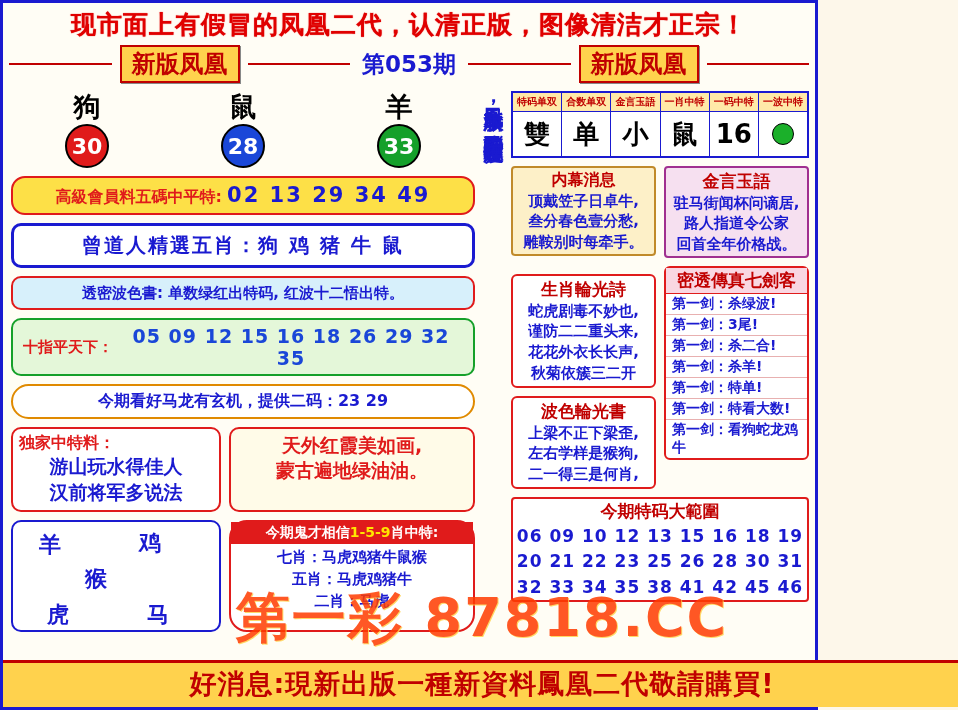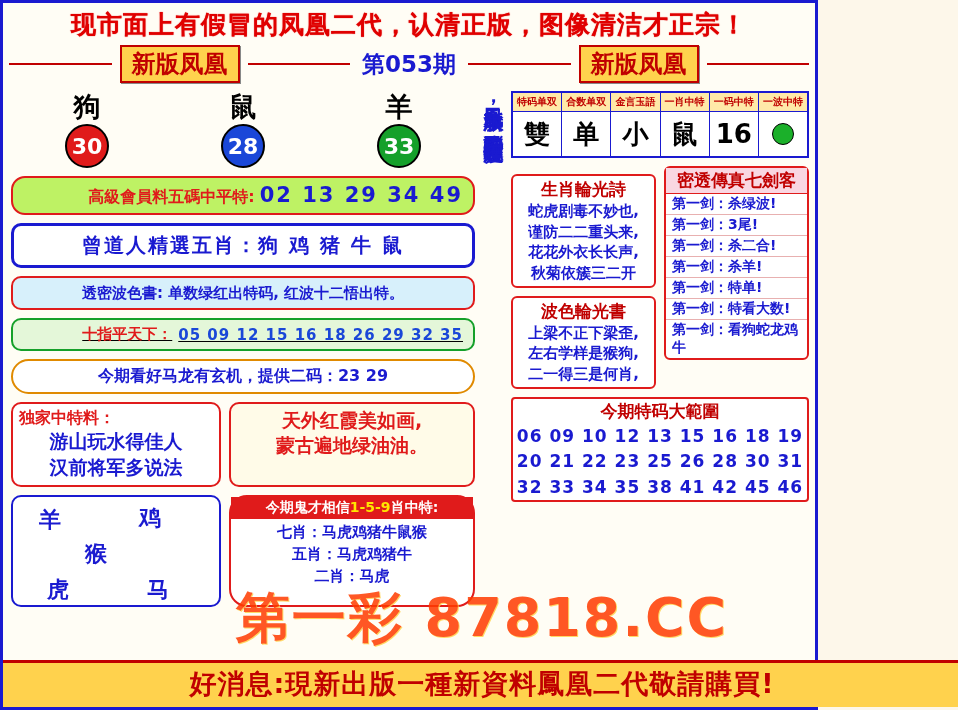--- a/index.html
+++ b/index.html
@@ -67,33 +67,33 @@
   .ball.blue { background:#1a47d8; }
   .ball.green { background:#15a02a; }
 
   
   .box {
     border-radius: 14px;
     margin: 8px 2px 0 2px;
     padding: 5px 10px;
     text-align:center;
   }
-  .b1 { border:2px solid #e01b1b; background:#bef264;text-align:right; }
+  .b1 { border:2px solid #e01b1b; background:#fde047; }
   .b1 .lbl { color:#e01b1b; font-size:16px; font-weight:bold; }
   .b1 .nums { color:#1a1ad0; font-size:21px; font-weight:bold; letter-spacing:2px; }
 
   .b2 { border:3px solid #1a1ad0; background:#fff; border-radius:10px; padding:6px 10px; }
   .b2 .txt { color:#1a1ad0; font-size:20px; font-weight:bold; letter-spacing:2px; }
 
   .b3 { border:2px solid #e01b1b; background:#d7f0fb; border-radius:10px; }
   .b3 .txt { color:#1a1ad0; font-size:15px; font-weight:bold; }
 
-  .b4 { border:2px solid #15a02a; background:#e4f7d9; border-radius:10px; display:flex; align-items:center; gap:6px; justify-content:flex-end;text-decoration:underline;}
+  .b4 { border:2px solid #15a02a; background:#e4f7d9; border-radius:10px; display:flex; align-items:center; gap:6px; justify-content:center;}
   .b4 .lbl { color:#e01b1b; font-size:15px; font-weight:bold; white-space:nowrap;}
-  .b4 .nums { color:#1a47d8; font-size:15px; font-weight:bold; letter-spacing:1px;}
+  .b4 .nums { color:#1a47d8; font-size:19px; font-weight:bold; letter-spacing:1px;}
 
   .b5 { border:2px solid #e08a00; background:#fff; border-radius:18px; }
   .b5 .txt { color:#1a1ad0; font-size:16px; font-weight:bold; }
 
   .two-up { display:flex; gap:8px; margin:8px 2px 0 2px; }
   .b6 { width:210px; border:2px solid #e01b1b; background:#fff; border-radius:10px; padding:4px 6px; text-align:center;}
   .b6 .hd { color:#e01b1b; font-size:16px; font-weight:bold; text-align:left; }
   .b6 .ln { color:#1a1ad0; font-size:19px; font-weight:bold; }
   .b7 { flex:1; border:2px solid #e01b1b; background:#fffbe8; border-radius:10px; padding:4px 6px; text-align:center;}
   .b7 .ln { color:#e01b1b; font-size:19px; font-weight:bold; line-height:1.3; }
@@ -305,20 +305,38 @@
           <div>单</div>
           <div>小</div>
           <div>鼠</div>
           <div>16</div>
           <div>
             <span class="dot-green"></span>
           </div>
         </div>
       </div>
 
+      <div class="r-two">
+        <div class="r-col">
+          <div class="inner-news">
+            <div class="t">内幕消息</div>
+            <div class="l">顶戴笠子日卓牛,</div>
+            <div class="l">叁分春色壹分愁,</div>
+            <div class="l">雕鞍别时每牵手。</div>
+          </div>
+        </div>
+        <div class="r-col">
+          <div class="gold">
+            <div class="t">金言玉語</div>
+            <div class="l">驻马街闻杯问谪居,</div>
+            <div class="l">路人指道令公家</div>
+            <div class="l">回首全年价格战。</div>
+          </div>
+        </div>
+      </div>
 
       <div class="r-two">
         <div class="r-col">
           <div class="poem">
             <div class="t">生肖輪光詩</div>
             <div class="l">蛇虎剧毒不妙也,</div>
             <div class="l">谨防二二重头来,</div>
             <div class="l">花花外衣长长声,</div>
             <div class="l">秋菊依簇三二开</div>
           </div>

